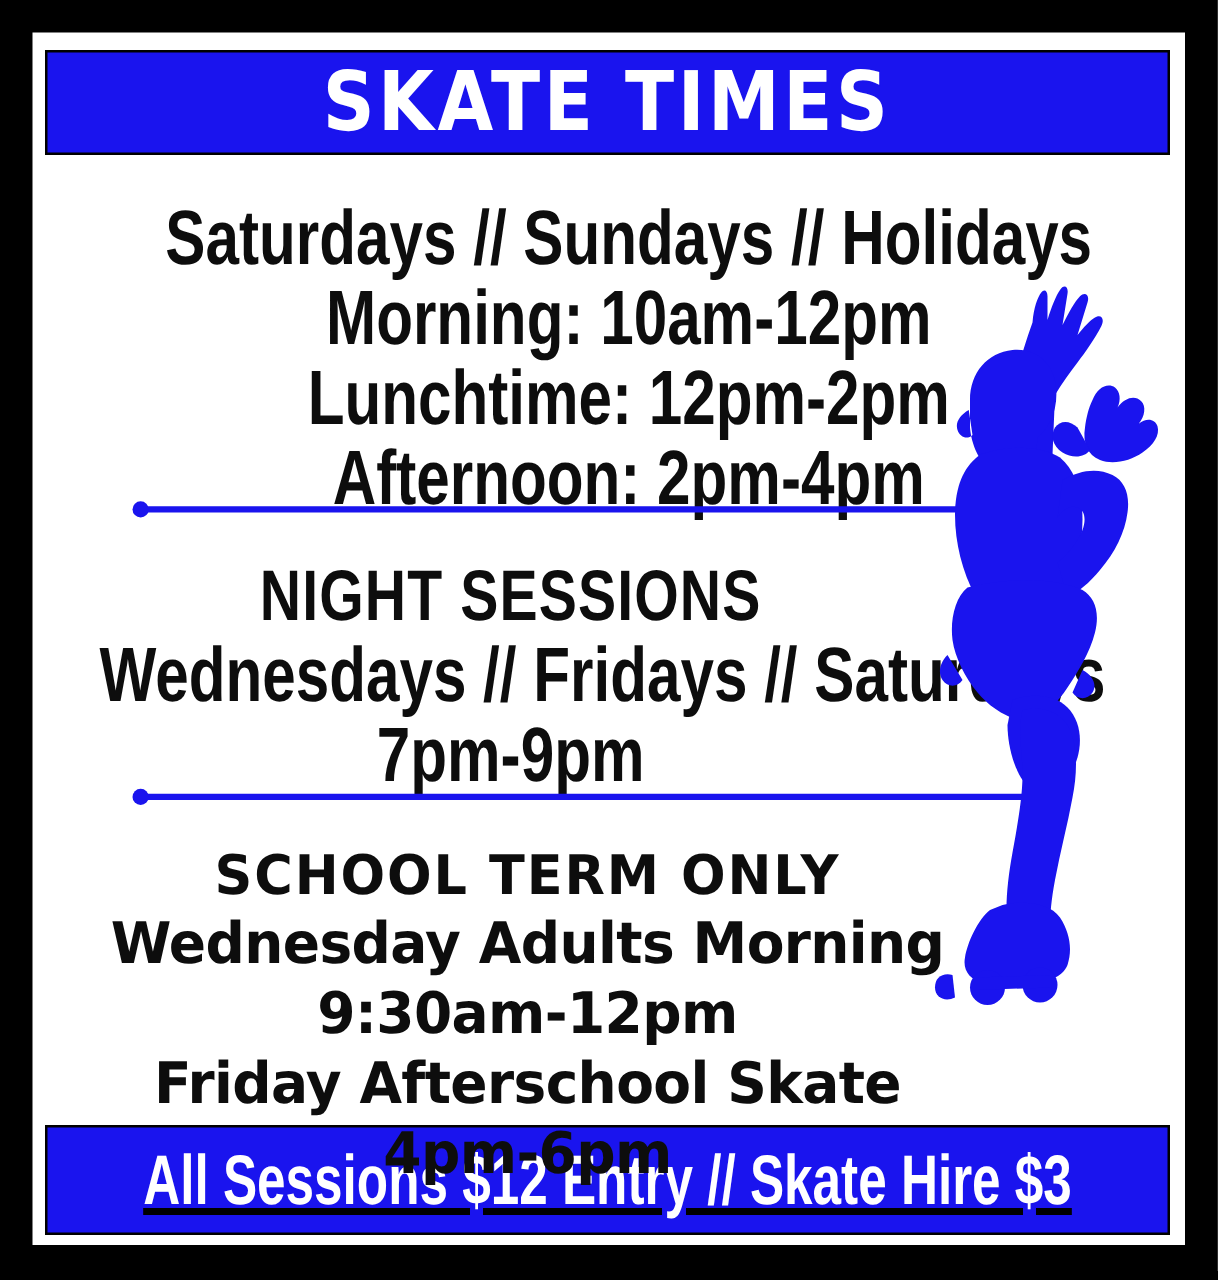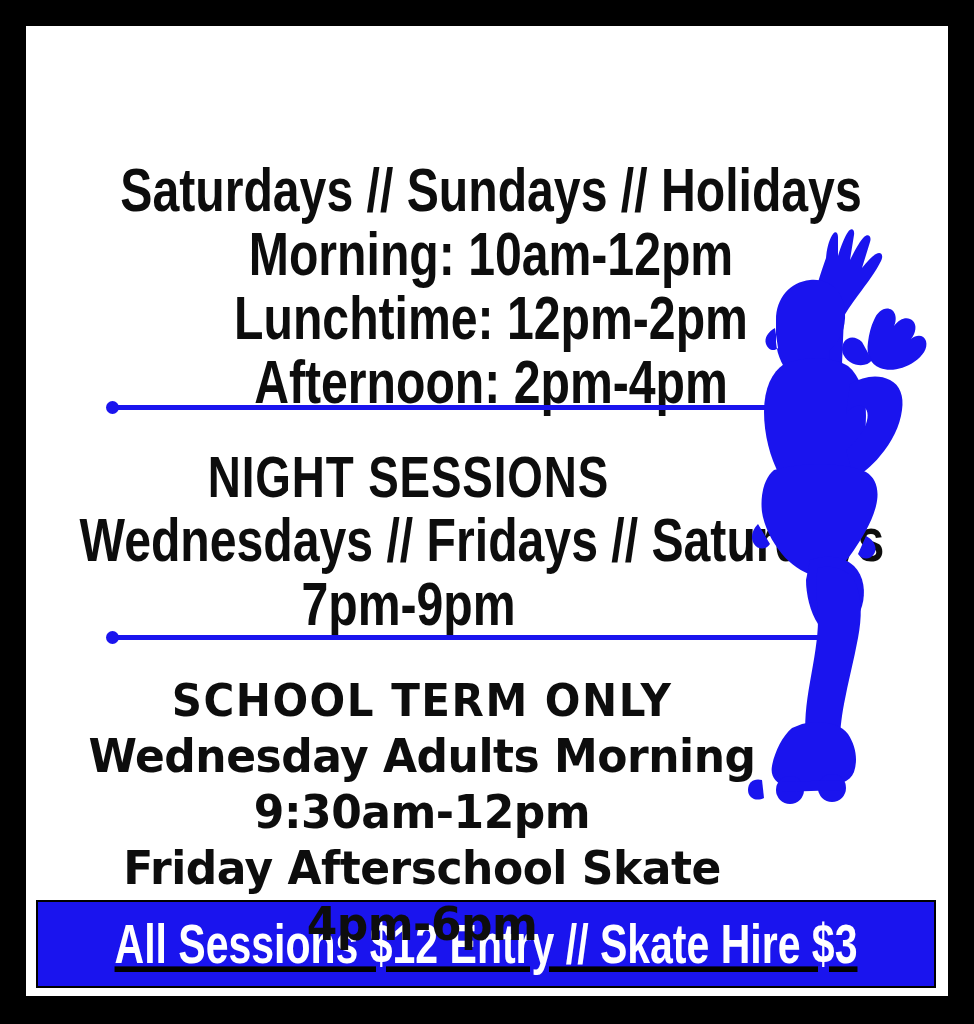--- a/index.html
+++ b/index.html
@@ -119,21 +119,21 @@
   }
   .geo-caps {
     font-family: "DejaVu Sans", sans-serif;
     font-size: 42px;
     line-height: 54px;
     font-weight: bold;
     letter-spacing: 1.5px;
     transform: scaleY(1.04);
   }
 
-  .blk-top { position: absolute; left: 4px; top: 34px; width: 922px; }
+  .blk-top { position: absolute; left: 16px; top: 34px; width: 922px; }
   .blk-night { position: absolute; left: 0; top: 322px; width: 765px; }
   .blk-school { position: absolute; left: 0; top: 550px; width: 792px; }
 
   
   .divider {
     position: absolute;
     height: 5px;
     background: #1a14ee;
     z-index: 2;
   }
@@ -160,20 +160,23 @@
     pointer-events: none;
   }
   .skater svg { display: block; width: 100%; height: 100%; }
 </style>
 </head>
 <body>
 
 <div id="poster">
   <div class="inner-white">
 
+    <div class="banner banner-top">
+      <span class="banner-title">SKATE TIMES</span>
+    </div>
 
     <div class="stage">
 
       <div class="textcol">
 
         <div class="blk-top">
           <div class="line cond">Saturdays // Sundays // Holidays</div>
           <div class="line cond">Morning: 10am-12pm</div>
           <div class="line cond">Lunchtime: 12pm-2pm</div>
           <div class="line cond">Afternoon: 2pm-4pm</div>

